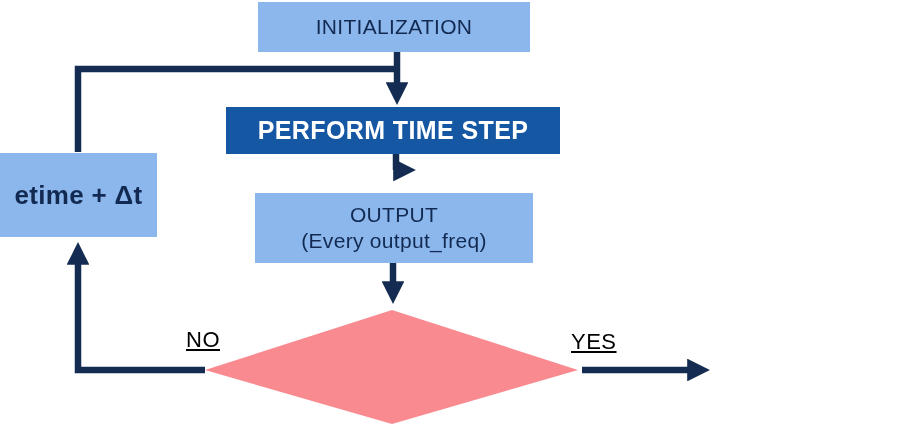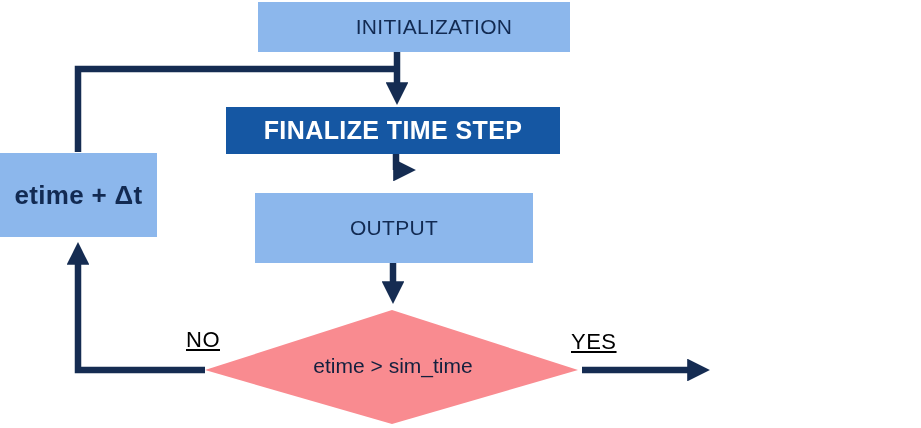--- a/index.html
+++ b/index.html
@@ -18,21 +18,21 @@
   }
   .box.dark{
     background:var(--dark-box);
     color:var(--dark-box-text);
     font-weight:bold;
     font-size:25px;
     letter-spacing:0.4px;
   }
   .box.bold{font-weight:bold;font-size:26px;}
 
-  #init-box{left:258px;top:2px;width:272px;height:50px;padding-left:40px;}
+  #init-box{left:258px;top:2px;width:272px;height:50px;}
   #perform-box{left:226px;top:107px;width:334px;height:47px;}
   #output-box{left:255px;top:193px;width:278px;height:70px;flex-direction:column;}
   #etime-box{left:0px;top:153px;width:157px;height:84px;justify-content:center;}
   #finalize-box{left:713px;top:339px;width:206px;height:54px;}
 
   #diamond-shape{position:absolute;left:0;top:0;width:921px;height:428px;pointer-events:none;}
   #decision-label{
     position:absolute;left:255px;top:354px;width:276px;
     text-align:center;color:var(--diamond-text);font-size:21px;
   }
@@ -68,30 +68,30 @@
     <path class="edge" d="M393,263 L393,284" marker-end="url(#arrowhead)"></path>
     <path class="edge" d="M205,370 L78,370 L78,262" marker-end="url(#arrowhead)"></path>
     <path class="edge" d="M582,370 L690,370" marker-end="url(#arrowhead)"></path>
   </svg>
 
   <div class="box" id="init-box">
     <span>INITIALIZATION</span>
   </div>
 
   <div class="box dark" id="perform-box">
-    <span>FINALIZE TIME STEP</span>
+    <span>PERFORM TIME STEP</span>
   </div>
 
   <div class="box" id="output-box">
     <span>OUTPUT</span>
+    <span>(Every output_freq)</span>
   </div>
 
   <div class="box bold" id="etime-box">
     <span>etime + Δt</span>
   </div>
 
 
-  <div id="decision-label">etime &gt; sim_time</div>
 
   <div class="edge-label" id="no-label">NO</div>
   <div class="edge-label" id="yes-label">YES</div>
 
 </div>
 
 </body></html>

